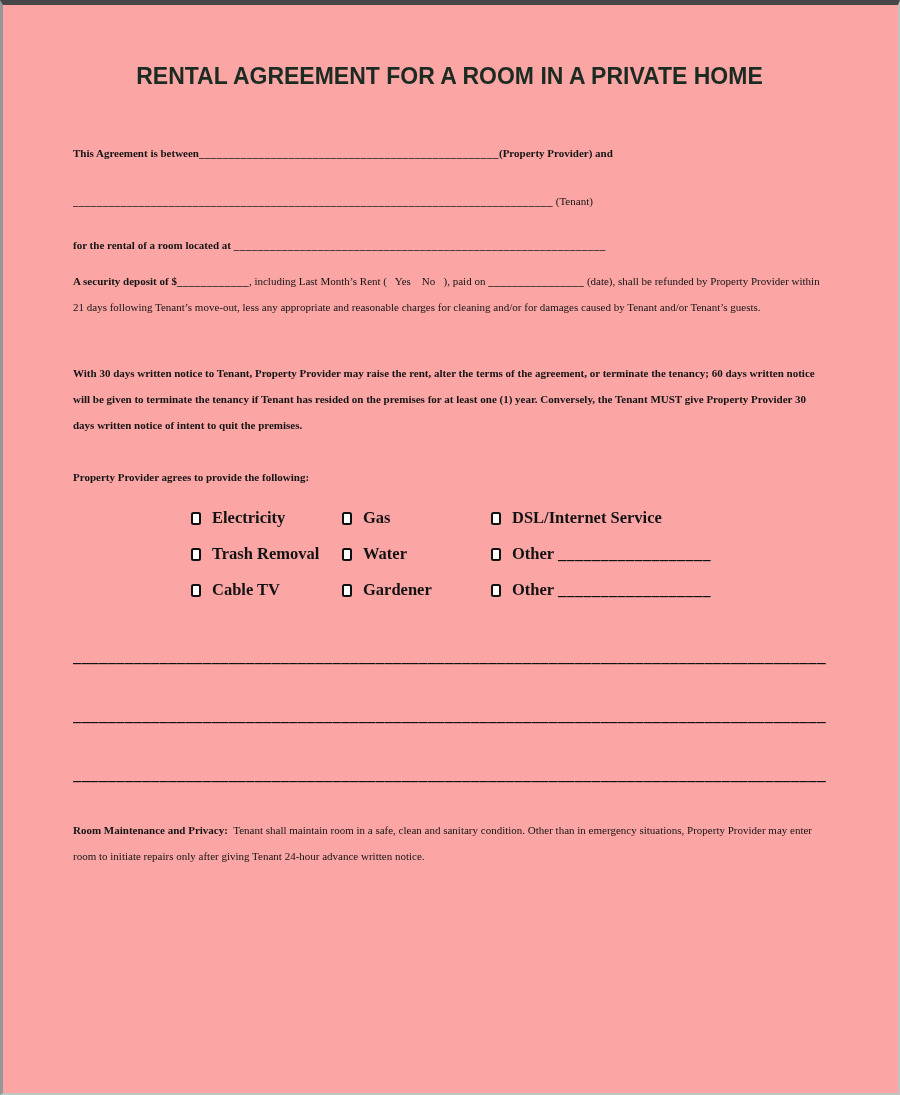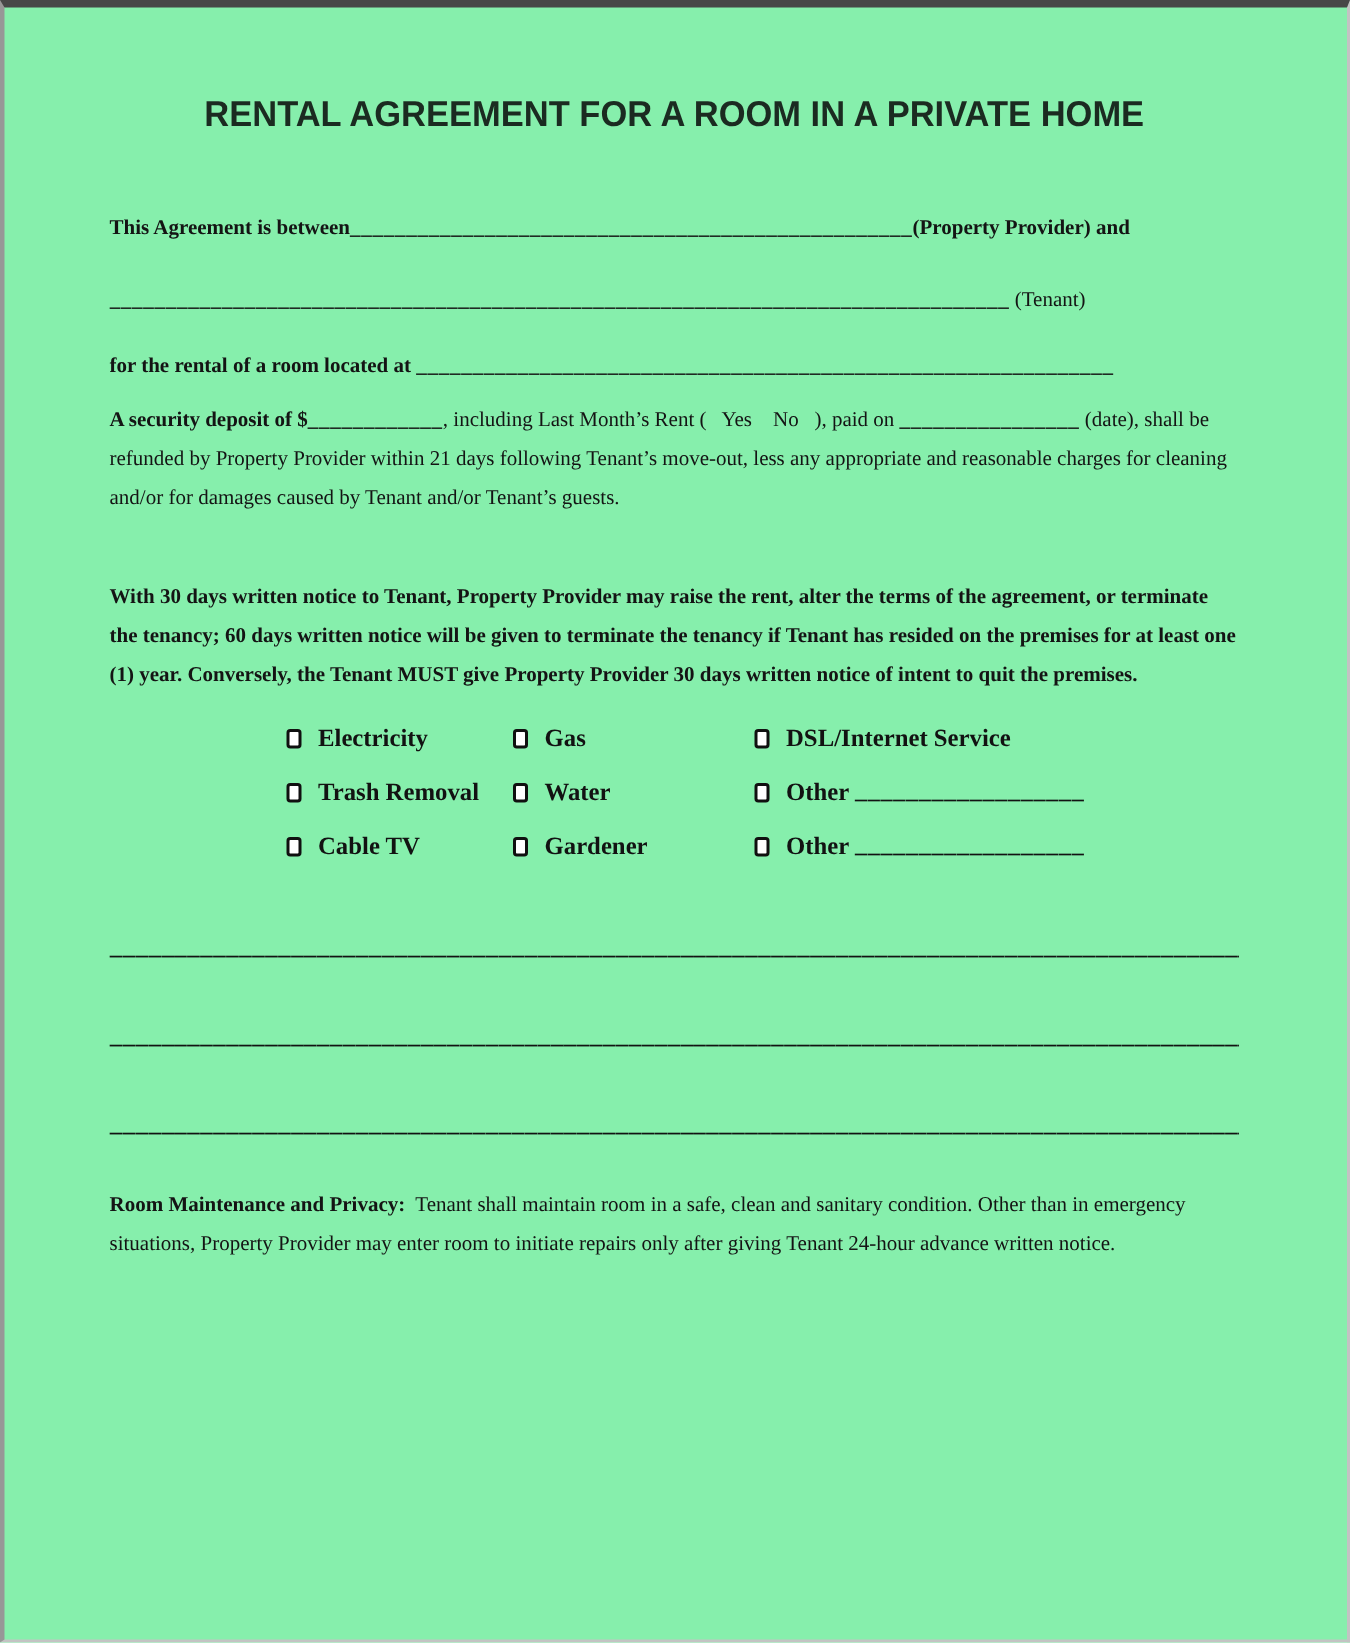--- a/index.html
+++ b/index.html
@@ -5,38 +5,38 @@
   * { margin: 0; padding: 0; box-sizing: border-box; }
   html, body { background: #ffffff; }
   body {
     width: 900px; height: 1095px;
     font-family: "Liberation Serif", serif;
     color: #121212;
     overflow: hidden;
   }
   .page {
     width: 900px; height: 1095px;
-    background: #86efac;
+    background: #fca5a5;
     border-top: 5px solid #474747;
     border-left: 3px solid #979797;
     border-right: 2px solid #c3c3c3;
     border-bottom: 2px solid #c3c3c3;
     padding: 58px 72px 0 70px;
   }
   .doc-title {
     text-align: center;
     font-family: "Liberation Sans", sans-serif;
     font-weight: 700;
     font-size: 23px;
     letter-spacing: 0px;
     color: #1b2b21;
     transform: scaleY(1.04);
   }
   .line, .para {
-    font-size: 14px;
+    font-size: 11px;
     line-height: 26px;
     white-space: pre-wrap;
     color: #141414;
   }
   .b { font-weight: 700; }
   .blank {
     font-weight: 700;
     letter-spacing: 0.5px;
     white-space: nowrap;
   }
@@ -51,21 +51,21 @@
   .util-grid {
     margin: 10px 0 0 118px;
   }
   .util-row {
     display: flex;
     align-items: center;
     height: 36px;
   }
   .util-cell { display: flex; align-items: center; }
   .util-cell.c1 { width: 151px; }
-  .util-cell.c2 { width: 161px; }
+  .util-cell.c2 { width: 149px; }
   .util-cell.c3 { flex: 1; }
   .checkbox {
     display: inline-block;
     width: 10px; height: 13px;
     border: 2.6px solid #101010;
     border-radius: 2.5px;
     margin-right: 11px;
     background: #fff;
     flex: 0 0 auto;
   }
@@ -90,20 +90,21 @@
 
   <div class="line mt-line2 nowrap-line"><span class="blank">________________________________________________________________________________</span><span> (Tenant)</span></div>
 
   <div class="line mt-line3 nowrap-line"><span class="b">for the rental of a room located at </span><span class="blank">______________________________________________________________</span></div>
 
 
   <div class="para mt-deposit"><span class="b">A security deposit of $</span><span class="blank">____________</span><span>, including Last Month’s Rent (   Yes    No   ), paid on </span><span class="blank">________________</span><span> (date), shall be refunded by Property Provider within 21 days following Tenant’s move-out, less any appropriate and reasonable charges for cleaning and/or for damages caused by Tenant and/or Tenant’s guests.</span></div>
 
   <div class="para b mt-notice">With 30 days written notice to Tenant, Property Provider may raise the rent, alter the terms of the agreement, or terminate the tenancy; 60 days written notice will be given to terminate the tenancy if Tenant has resided on the premises for at least one (1) year. Conversely, the Tenant MUST give Property Provider 30 days written notice of intent to quit the premises.</div>
 
+  <div class="line b mt-util">Property Provider agrees to provide the following:</div>
 
   <div class="util-grid">
     <div class="util-row">
       <div class="util-cell c1">
           <span class="checkbox"></span>
           <span class="util-label">Electricity</span>
         </div>
       <div class="util-cell c2">
           <span class="checkbox"></span>
           <span class="util-label">Gas</span>

